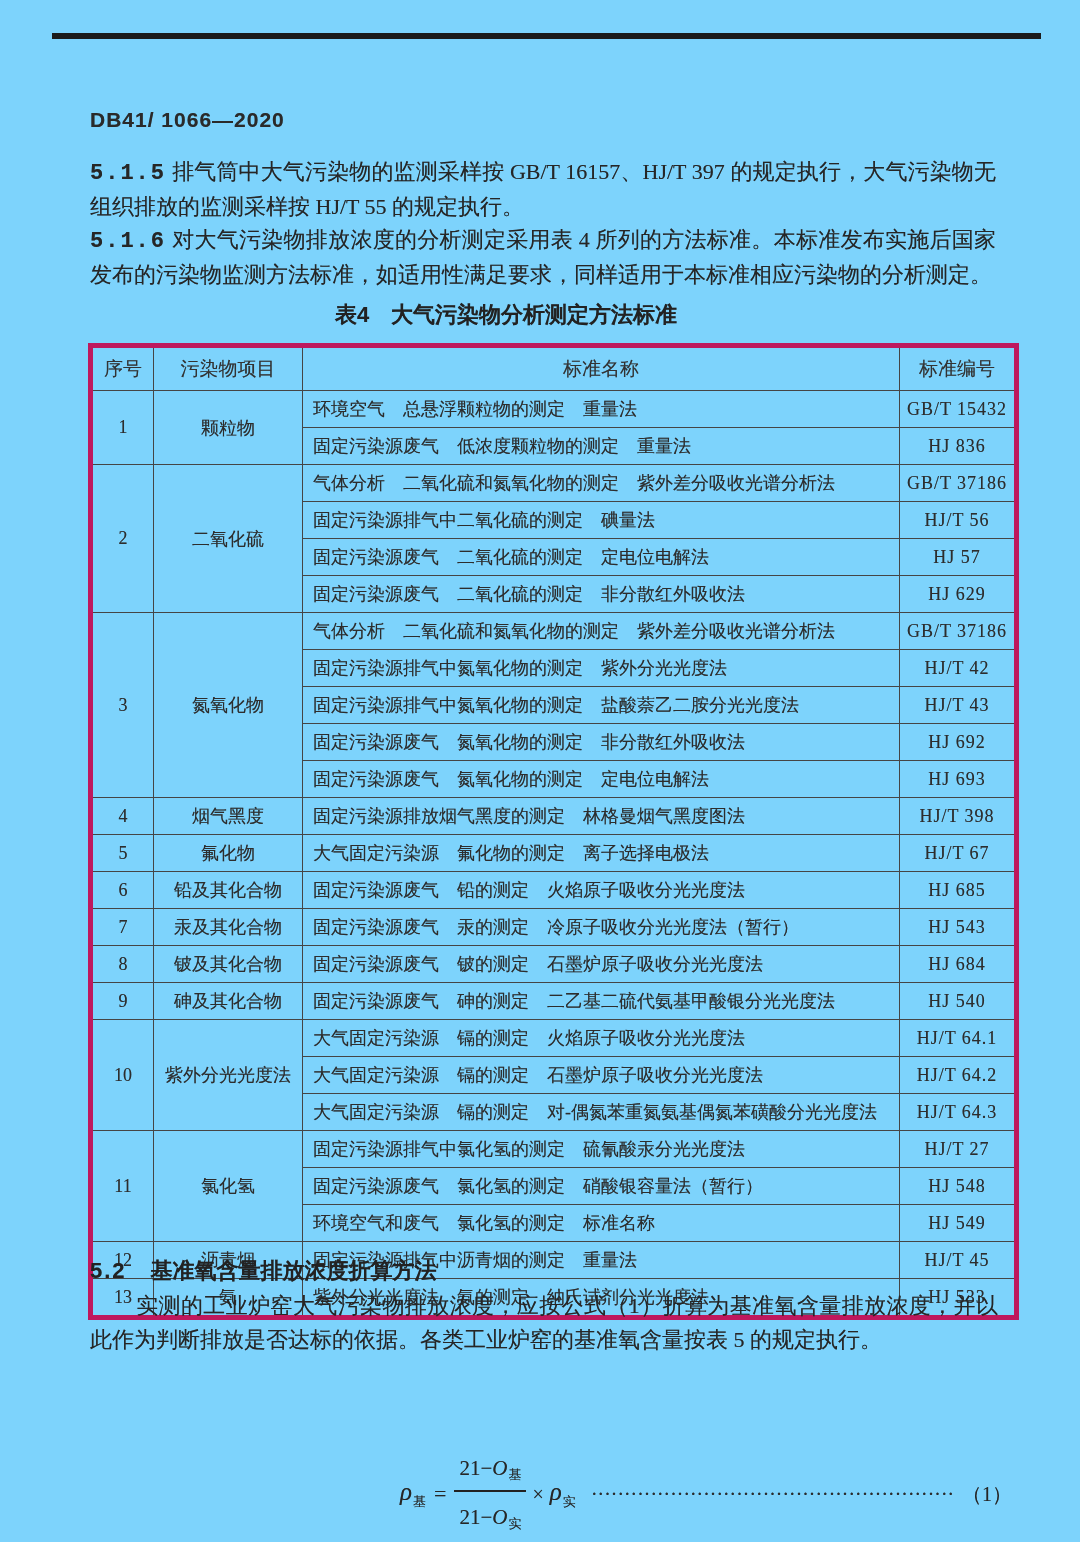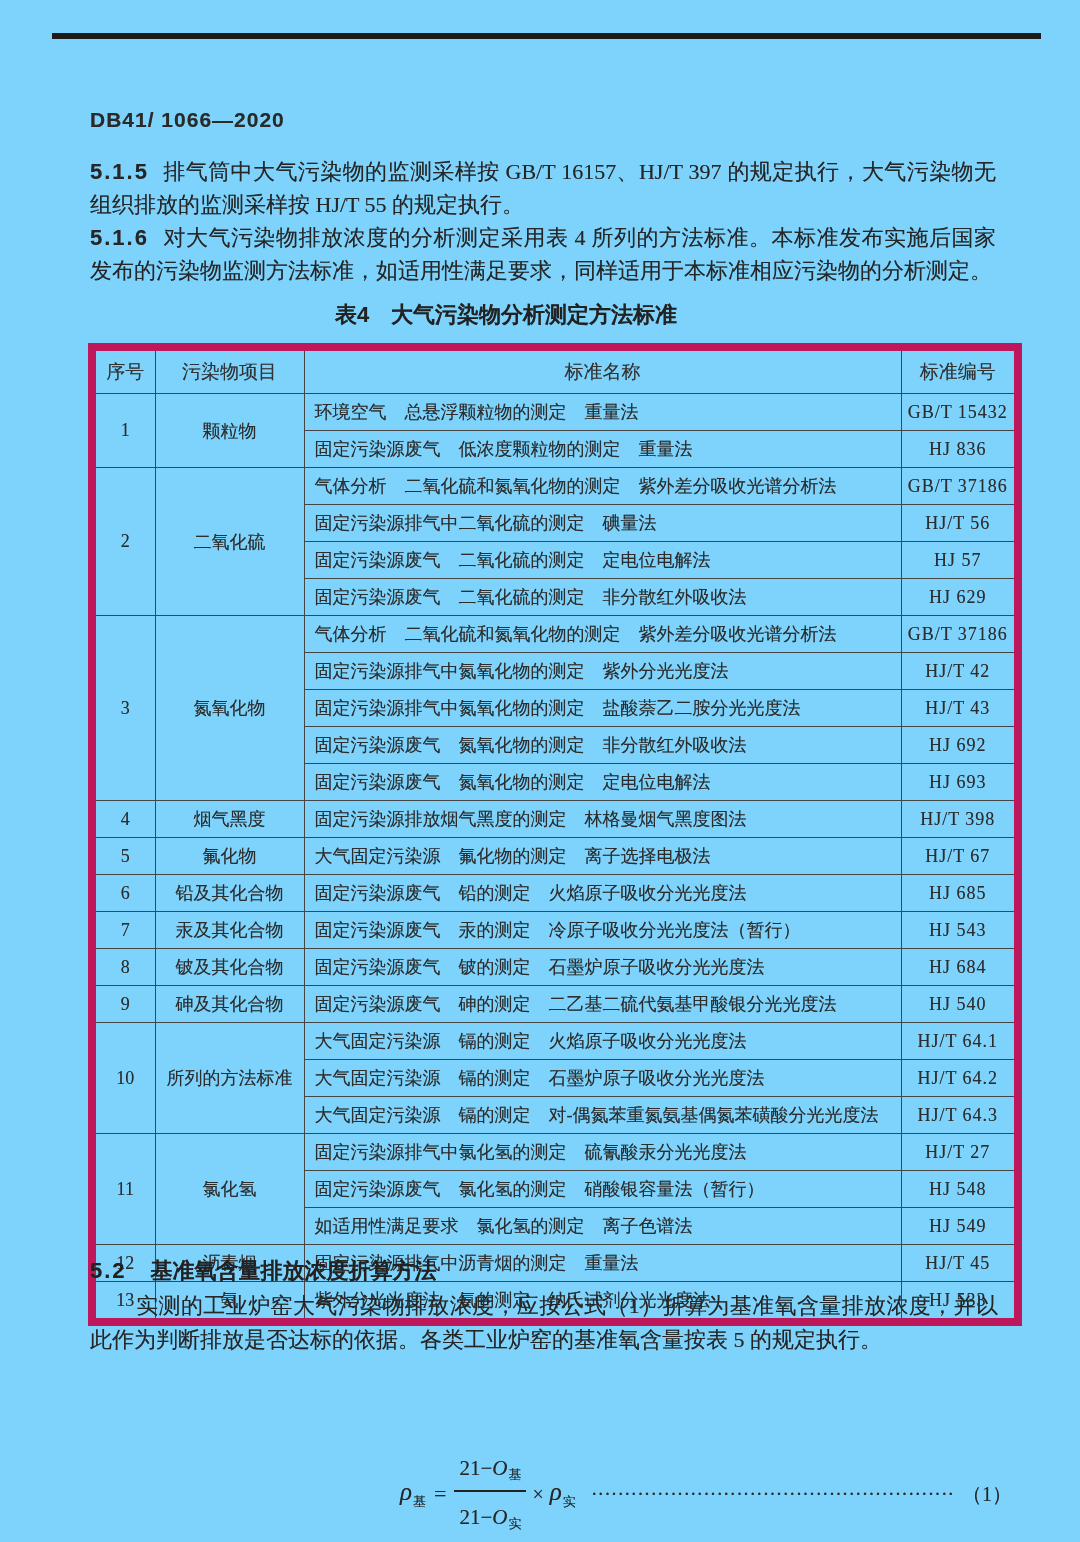--- a/index.html
+++ b/index.html
@@ -21,32 +21,32 @@
   .doc-number {
     position:absolute; left:90px; top:108px;
     font-family:"Liberation Sans","DejaVu Sans",sans-serif;
     font-weight:bold; font-size:21px; letter-spacing:1px; color:#2a2a2a;
   }
   .clauses {
     position:absolute; left:90px; top:155px; width:906px;
   }
   .clause { margin:0; font-size:22px; line-height:33px; text-align:justify; }
   .clause-num {
-    font-family:Liberation Sans, sans-serif;
-    font-weight:bold; letter-spacing:2px; margin-right:14px; white-space:nowrap;
+    font-family:Liberation Mono, monospace;
+    font-weight:bold; letter-spacing:2px; margin-right:6px; white-space:nowrap;
   }
   .table-title {
     position:absolute; left:0; top:300px; width:1012px; text-align:center;
     font-family:"Liberation Sans","DejaVu Sans",sans-serif;
     font-weight:bold; font-size:22px; color:#222;
   }
   table.methods {
     position:absolute; left:88px; top:343px; width:926px;
     border-collapse:collapse; table-layout:fixed;
-    border:8px solid #be185d;
+    border:5px solid #be185d;
     font-family:Liberation Serif, serif;
   }
   table.methods th, table.methods td {
     border:1px solid #454545; font-weight:normal;
     overflow:hidden; white-space:nowrap;
   }
   table.methods thead th { height:40px; font-size:19px; text-align:center; color:#333; }
   table.methods td { height:34px; font-size:18px; color:#2d2d2d; }
   td.c-no, td.c-pollutant, td.c-code { text-align:center; }
   td.c-name { text-align:left; padding:0 10px; }
@@ -195,21 +195,21 @@
           <td class="c-code">HJ 684</td>
         </tr>
         <tr>
           <td rowspan="1" class="c-no">9</td>
           <td rowspan="1" class="c-pollutant">砷及其化合物</td>
           <td class="c-name">固定污染源废气　砷的测定　二乙基二硫代氨基甲酸银分光光度法</td>
           <td class="c-code">HJ 540</td>
         </tr>
         <tr>
           <td rowspan="3" class="c-no">10</td>
-          <td rowspan="3" class="c-pollutant">所列的方法标准</td>
+          <td rowspan="3" class="c-pollutant">紫外分光光度法</td>
           <td class="c-name">大气固定污染源　镉的测定　火焰原子吸收分光光度法</td>
           <td class="c-code">HJ/T 64.1</td>
         </tr>
         <tr>
           <td class="c-name">大气固定污染源　镉的测定　石墨炉原子吸收分光光度法</td>
           <td class="c-code">HJ/T 64.2</td>
         </tr>
         <tr>
           <td class="c-name">大气固定污染源　镉的测定　对-偶氮苯重氮氨基偶氮苯磺酸分光光度法</td>
           <td class="c-code">HJ/T 64.3</td>
@@ -218,21 +218,21 @@
           <td rowspan="3" class="c-no">11</td>
           <td rowspan="3" class="c-pollutant">氯化氢</td>
           <td class="c-name">固定污染源排气中氯化氢的测定　硫氰酸汞分光光度法</td>
           <td class="c-code">HJ/T 27</td>
         </tr>
         <tr>
           <td class="c-name">固定污染源废气　氯化氢的测定　硝酸银容量法（暂行）</td>
           <td class="c-code">HJ 548</td>
         </tr>
         <tr>
-          <td class="c-name">如适用性满足要求　氯化氢的测定　离子色谱法</td>
+          <td class="c-name">环境空气和废气　氯化氢的测定　标准名称</td>
           <td class="c-code">HJ 549</td>
         </tr>
         <tr>
           <td rowspan="1" class="c-no">12</td>
           <td rowspan="1" class="c-pollutant">沥青烟</td>
           <td class="c-name">固定污染源排气中沥青烟的测定　重量法</td>
           <td class="c-code">HJ/T 45</td>
         </tr>
         <tr>
           <td rowspan="1" class="c-no">13</td>

